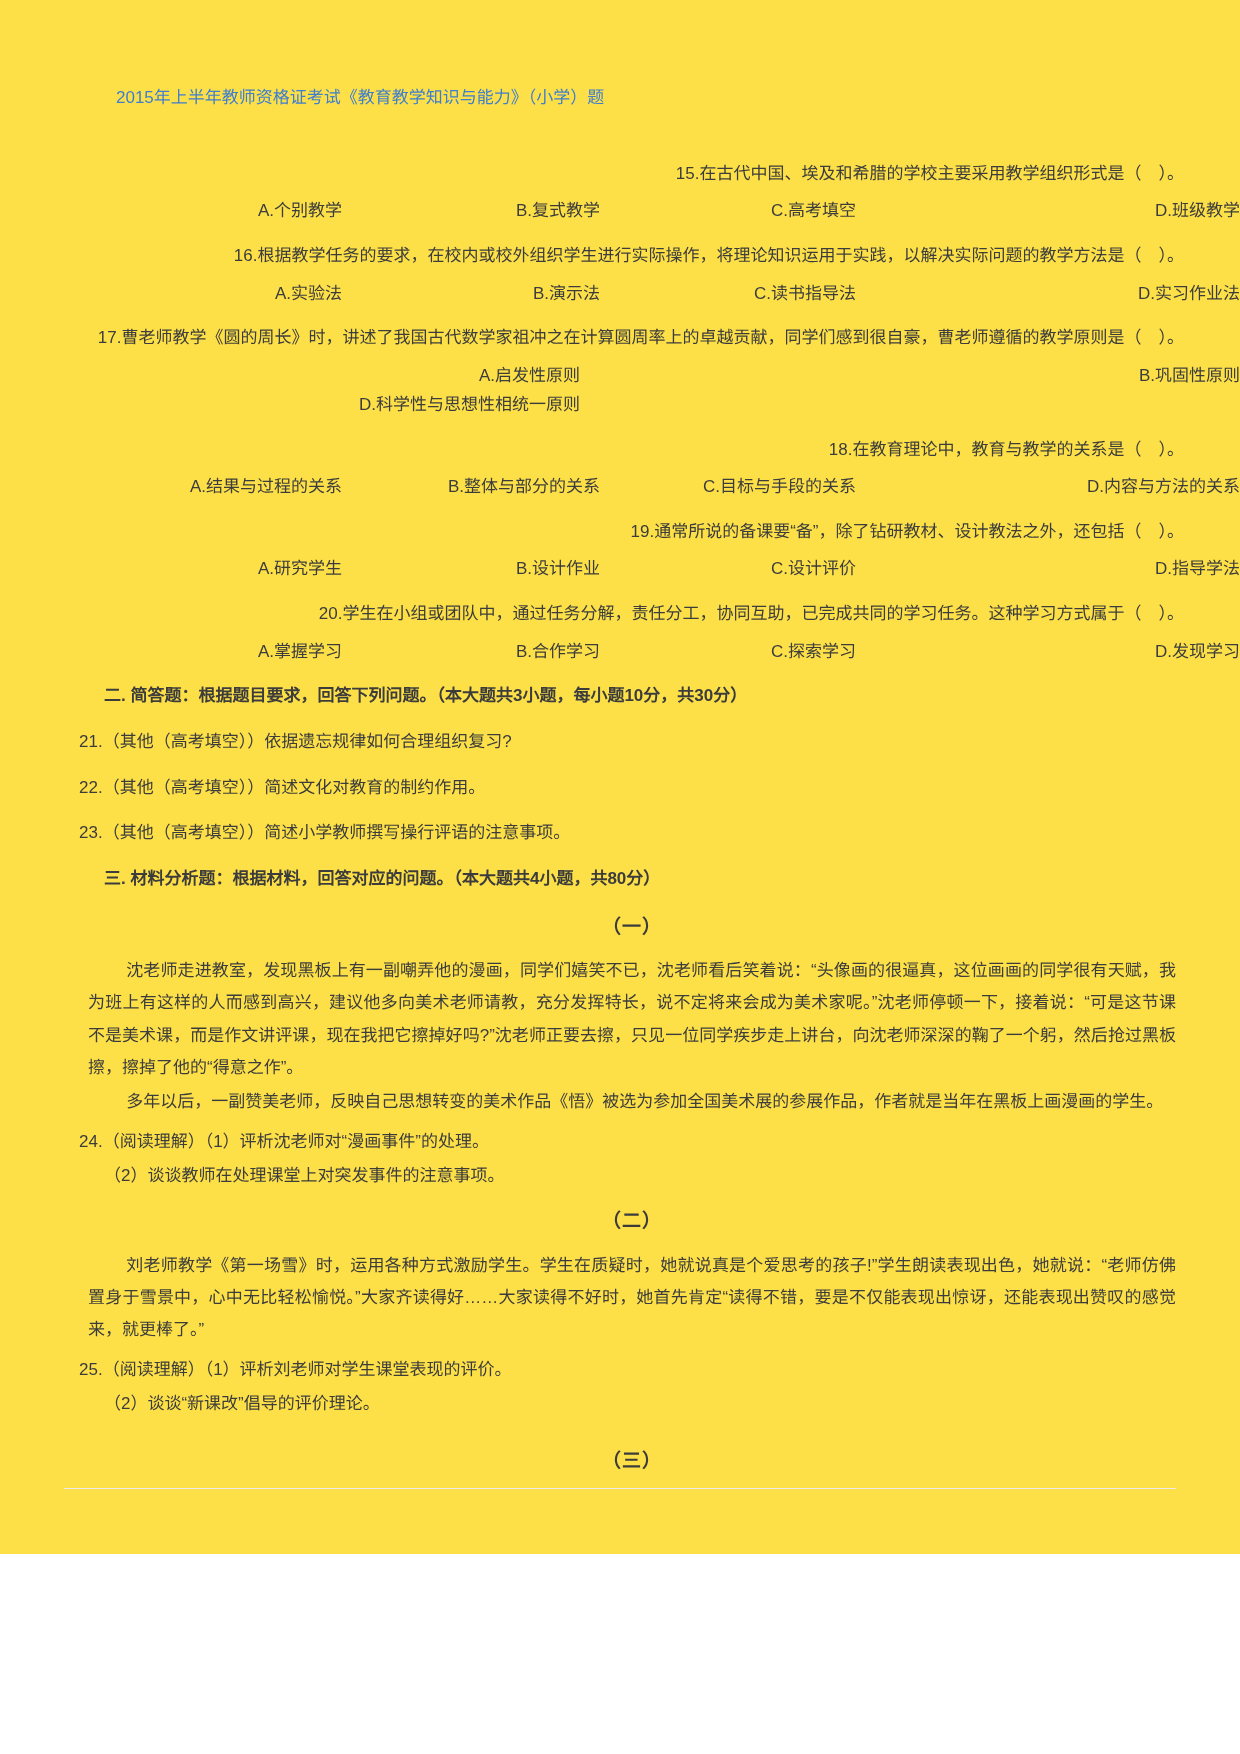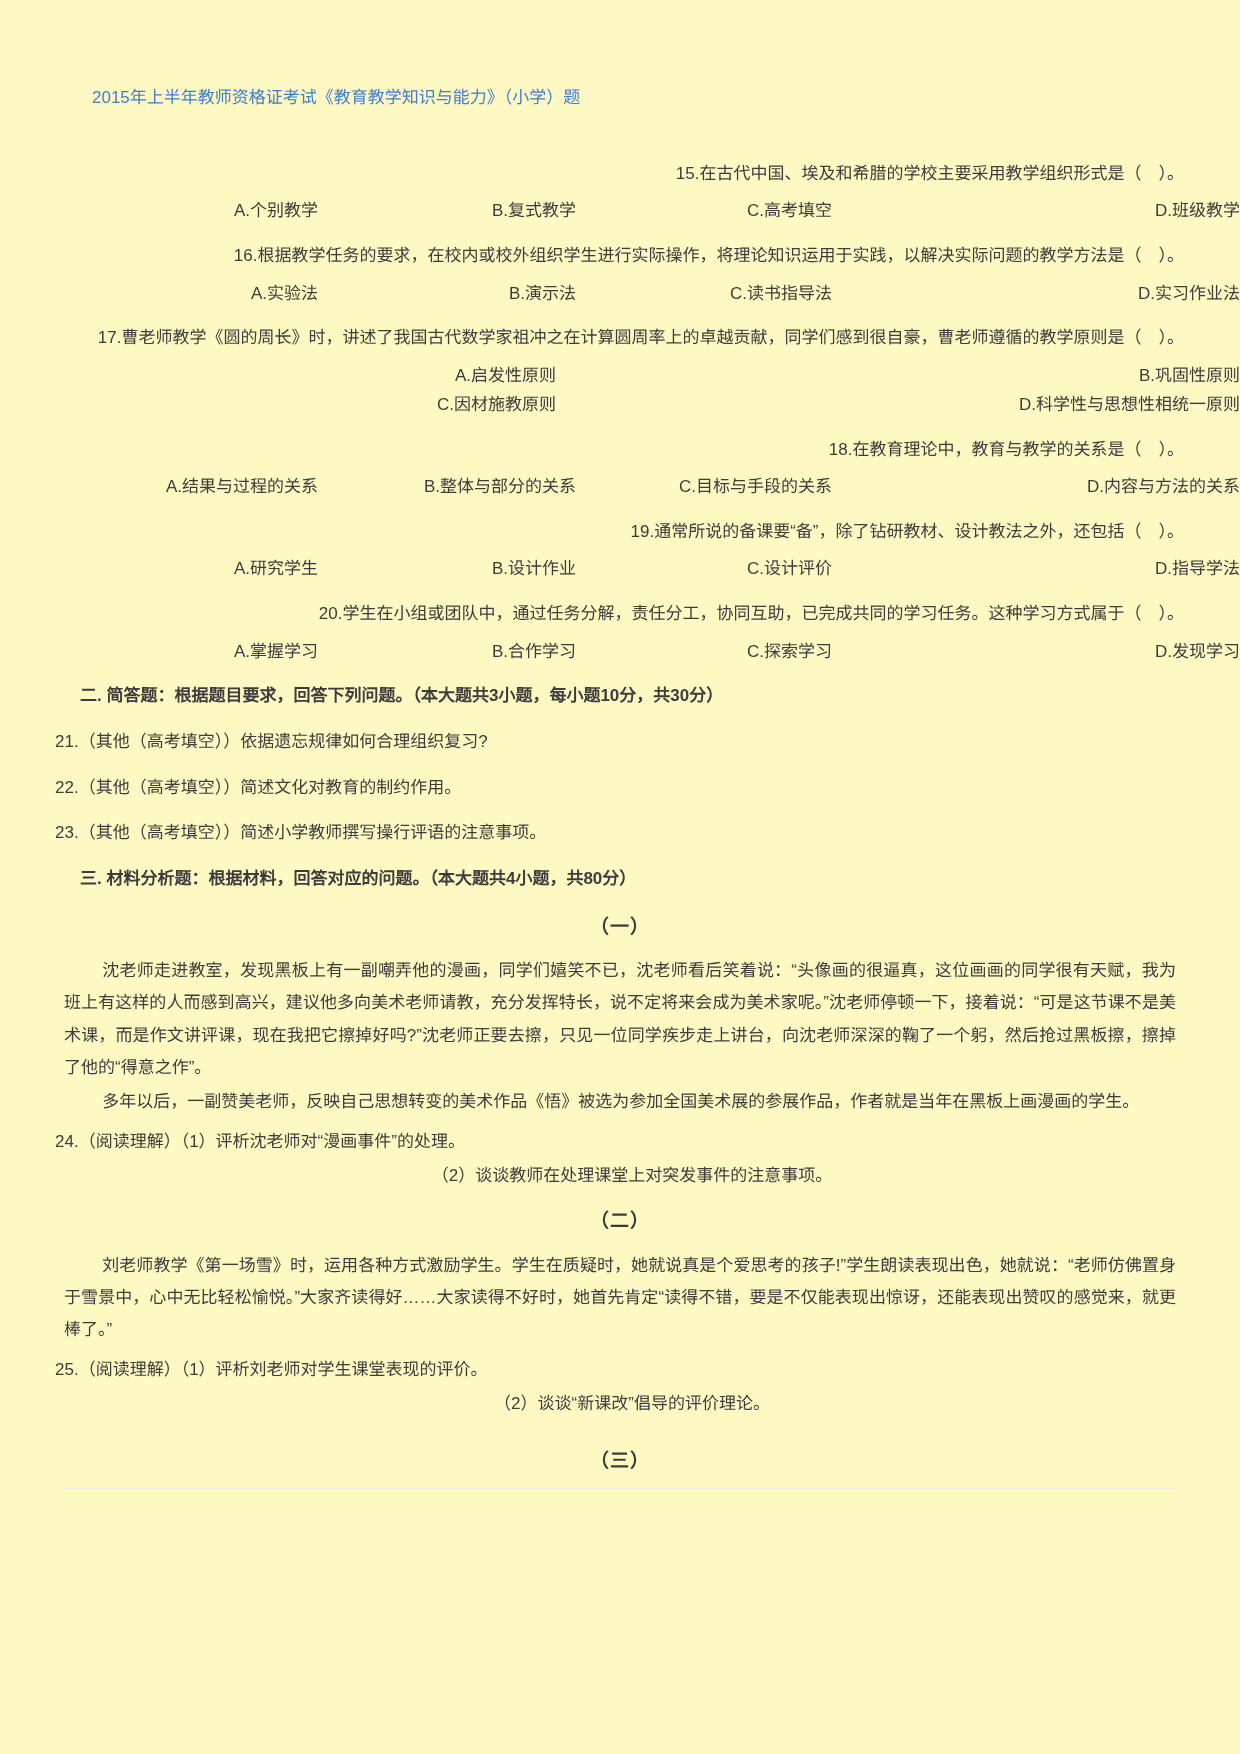--- a/index.html
+++ b/index.html
@@ -8,26 +8,27 @@
     background: #ffffff;
   }
   body {
     width: 1240px;
     font-family: "Liberation Sans", "DejaVu Sans", sans-serif;
     color: #3c3c3c;
   }
   .page {
     position: relative;
     width: 1240px;
-    height: 1754px;
-    background: #fef9c3;
+    height: 1554px;
+    background: #fde047;
     overflow: hidden;
     box-sizing: border-box;
     padding-top: 86px;
     font-size: 17px;
+    padding-left: 24px;
   }
   .title {
     font-size: 17px;
     font-weight: 400;
     color: #3f7ecf;
     margin: 0 0 48px 92px;
     line-height: 1.4;
   }
   
   .stem {
@@ -72,21 +73,20 @@
   .material p + p { margin-top: 2px; }
   .q-line-1 {
     margin: 8px 56px 0 0;
     padding-left: 80px;
     text-indent: -25px;
     line-height: 1.85;
   }
   .q-line-2 {
     margin: 2px 56px 6px 80px;
     line-height: 1.85;
-    text-align: center;
   }
   .bottom-divider {
     position: absolute;
     left: 64px;
     right: 64px;
     top: 1488px;
     height: 0;
     border-top: 1px solid #eaeaea;
   }
 </style>
@@ -115,21 +115,20 @@
       <span>C.读书指导法</span>
       <span>D.实习作业法</span>
     </div>
   </section>
 
   <section class="mcq">
     <p class="stem"><span>17.</span><span>曹老师教学《圆的周长》时，讲述了我国古代数学家祖冲之在计算圆周率上的卓越贡献，同学们感到很自豪，曹老师遵循的教学原则是（　）。</span></p>
     <div class="opts cols2">
       <span>A.启发性原则</span>
       <span>B.巩固性原则</span>
-      <span>C.因材施教原则</span>
       <span>D.科学性与思想性相统一原则</span>
     </div>
   </section>
 
   <section class="mcq">
     <p class="stem"><span>18.</span><span>在教育理论中，教育与教学的关系是（　）。</span></p>
     <div class="opts cols4">
       <span>A.结果与过程的关系</span>
       <span>B.整体与部分的关系</span>
       <span>C.目标与手段的关系</span>

